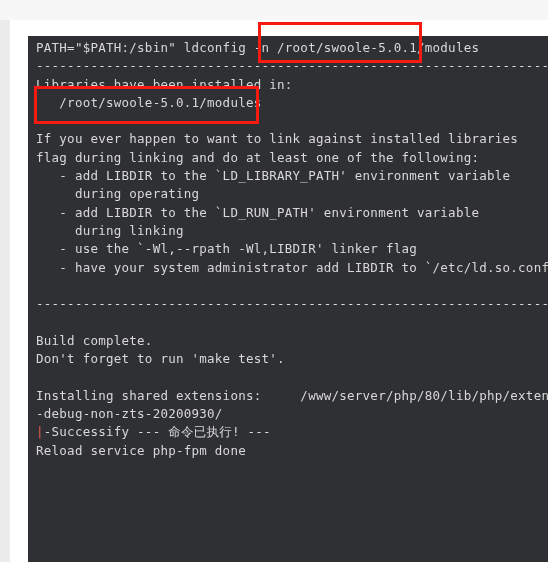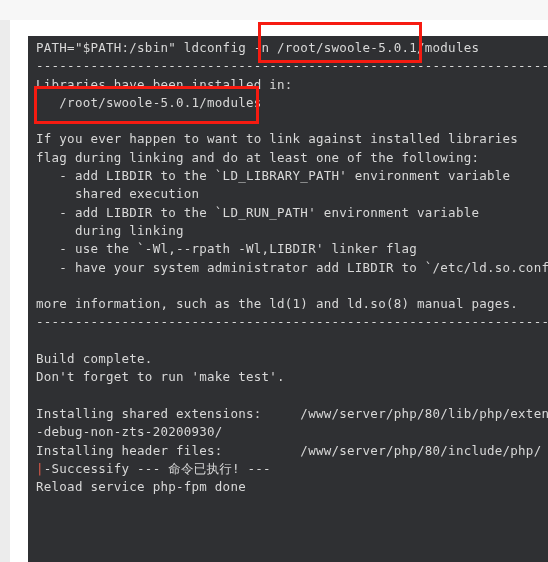--- a/index.html
+++ b/index.html
@@ -96,34 +96,32 @@
 <div id="terminal" style="background: rgb(47, 48, 51);">
   <div id="terminal-lines" style="color: rgb(216, 216, 216);">
       <div class="term-line">PATH="$PATH:/sbin" ldconfig -n /root/swoole-5.0.1/modules</div>
       <div class="term-line">----------------------------------------------------------------------</div>
       <div class="term-line">Libraries have been installed in:</div>
       <div class="term-line">   /root/swoole-5.0.1/modules</div>
       <div class="term-line blank">&nbsp;</div>
       <div class="term-line">If you ever happen to want to link against installed libraries</div>
       <div class="term-line">flag during linking and do at least one of the following:</div>
       <div class="term-line">   - add LIBDIR to the `LD_LIBRARY_PATH' environment variable</div>
-      <div class="term-line">     shared execution</div>
+      <div class="term-line">     during operating</div>
       <div class="term-line">   - add LIBDIR to the `LD_RUN_PATH' environment variable</div>
       <div class="term-line">     during linking</div>
       <div class="term-line">   - use the `-Wl,--rpath -Wl,LIBDIR' linker flag</div>
       <div class="term-line">   - have your system administrator add LIBDIR to `/etc/ld.so.conf'</div>
       <div class="term-line blank">&nbsp;</div>
-      <div class="term-line">more information, such as the ld(1) and ld.so(8) manual pages.</div>
       <div class="term-line">----------------------------------------------------------------------</div>
       <div class="term-line blank">&nbsp;</div>
       <div class="term-line">Build complete.</div>
       <div class="term-line">Don't forget to run 'make test'.</div>
       <div class="term-line blank">&nbsp;</div>
       <div class="term-line">Installing shared extensions:     /www/server/php/80/lib/php/extensions/no</div>
       <div class="term-line">-debug-non-zts-20200930/</div>
-      <div class="term-line">Installing header files:          /www/server/php/80/include/php/</div>
       <div class="term-line"><span class="cursor-bar" style="color: rgb(224, 92, 74);">|</span><span>-Successify --- 命令已执行! ---</span></div>
       <div class="term-line">Reload service php-fpm done</div>
     </div>
 </div>
 
 <div class="annot-box" id="annot-box-1" style="border-color: rgb(246, 27, 17);"></div>
 <div class="annot-box" id="annot-box-2" style="border-color: rgb(246, 27, 17);"></div>
 
 </body></html>

